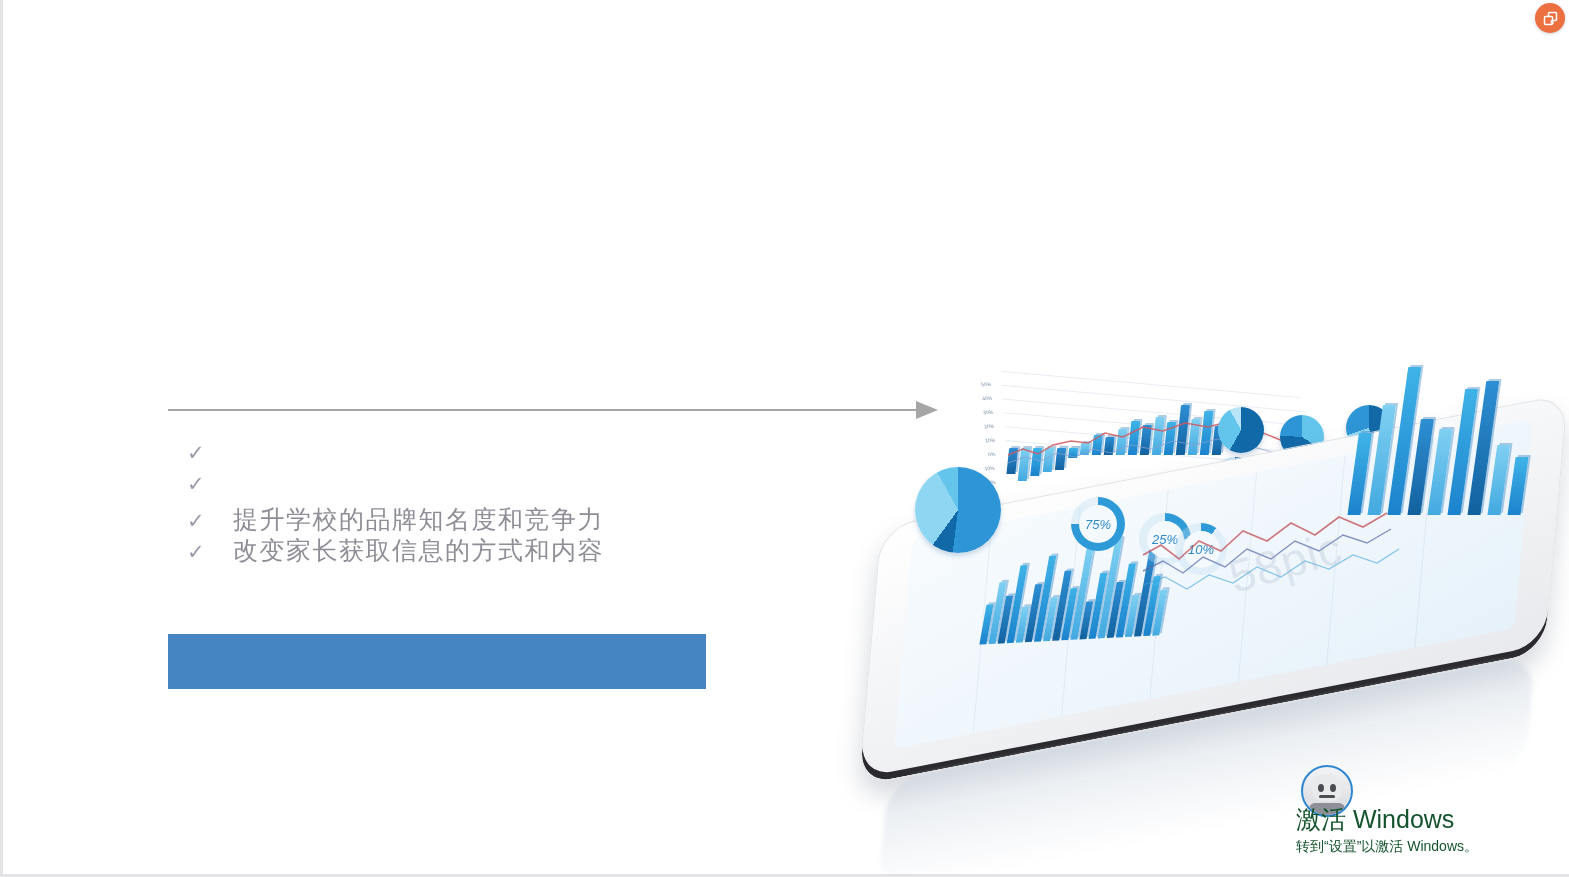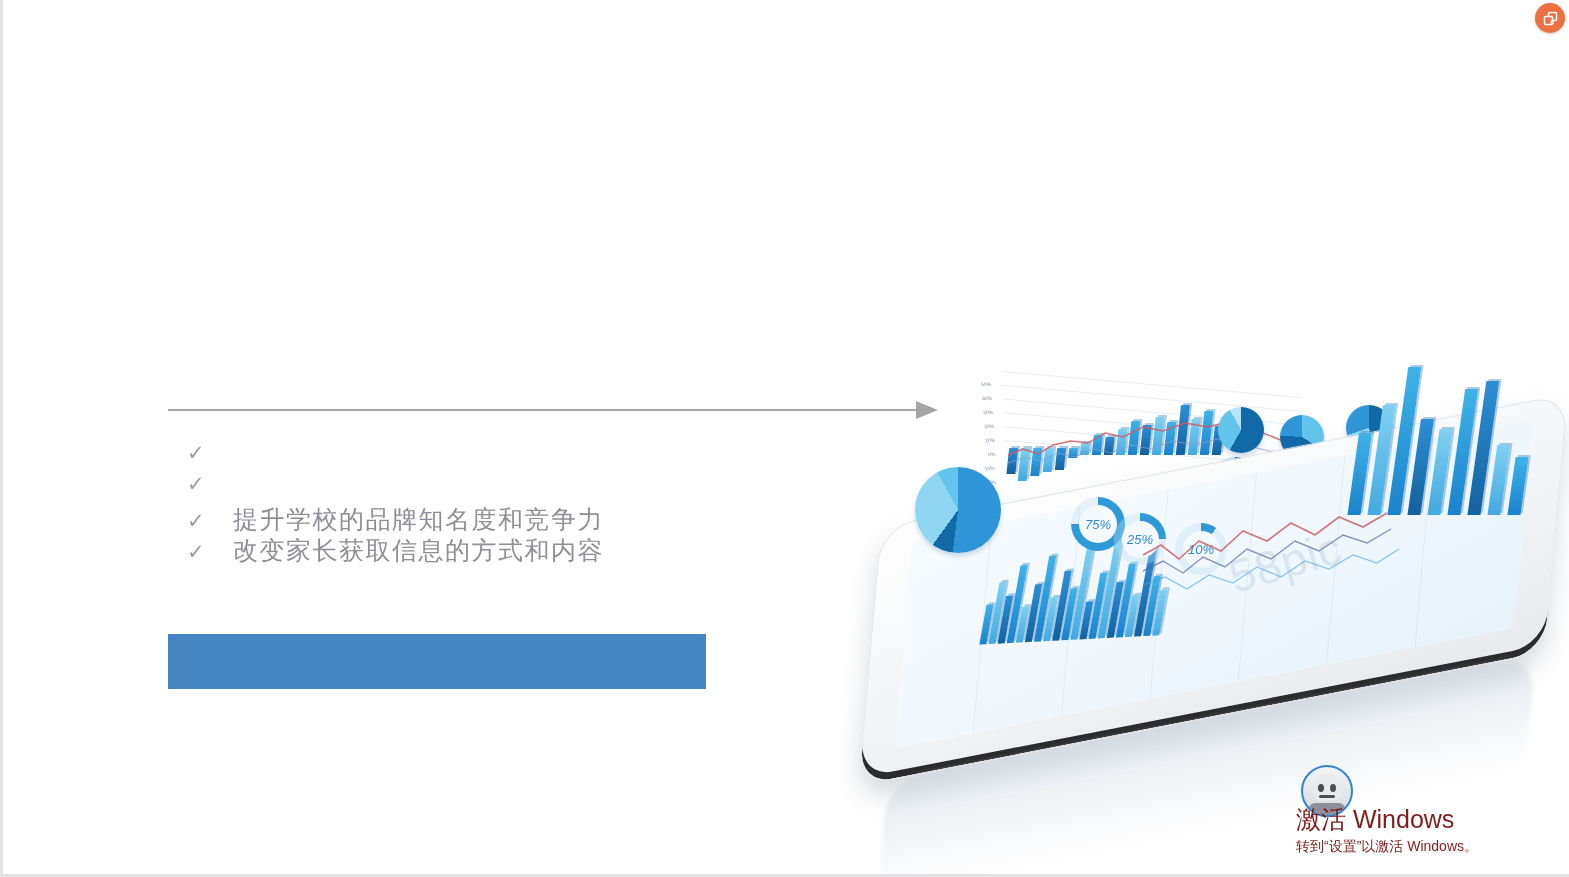--- a/index.html
+++ b/index.html
@@ -151,21 +151,21 @@
     background:#e9eaec;
   }
   .avatar .eye{position:absolute;top:17px;width:6px;height:8px;border-radius:50%;background:#4a4d52;}
   .avatar .eye.l{left:15px;} .avatar .eye.r{left:27px;}
   .avatar .mouth{position:absolute;left:16px;top:28px;width:16px;height:3px;background:#4a4d52;border-radius:2px;}
   .avatar .body{position:absolute;left:6px;top:36px;width:36px;height:14px;border-radius:6px;background:#8d9197;}
 
   
   .winmark{
     position:absolute;left:1293px;top:805px;width:270px;
-    color:#7f1d1d;user-select:none;
+    color:#14532d;user-select:none;
   }
   .winmark .w1{
     font-size:25px;line-height:1.15;font-family:"Liberation Sans",sans-serif;
   }
   .winmark .w2{
     font-size:14px;margin-top:4px;font-family:"Liberation Sans",sans-serif;
   }
 
   
   .rec-badge{
@@ -315,21 +315,21 @@
 
     <div class="pie" style="left:72px;top:122px;width:86px;height:86px;
                 background:conic-gradient(#2E96D6 0 52%, #1269A8 52% 60%, #8FD6F2 60% 92%, #63C4EC 92% 100%);"></div>
 
     <div class="gauge" style="left:228px;top:152px;width:54px;height:54px;
                 background:conic-gradient(#2E9BD8 0 75%, rgba(190,220,240,.35) 75% 100%);">
       <div style="width:38px;height:38px;border-radius:50%;background:#f3f9fd;display:flex;align-items:center;justify-content:center;">
         <span>75%</span>
       </div>
     </div>
-    <div class="gauge" style="left:271px;top:168px;width:52px;height:52px;
+    <div class="gauge" style="left:296px;top:168px;width:52px;height:52px;
                 background:conic-gradient(#2E9BD8 0 25%, rgba(190,220,240,.35) 25% 100%);">
       <div style="width:37px;height:37px;border-radius:50%;background:#f3f9fd;display:flex;align-items:center;justify-content:center;">
         <span>25%</span>
       </div>
     </div>
     <div class="gauge" style="left:332px;top:178px;width:52px;height:52px;
                 background:conic-gradient(#2E9BD8 0 10%, rgba(190,220,240,.35) 10% 100%);">
       <div style="width:37px;height:37px;border-radius:50%;background:#f3f9fd;display:flex;align-items:center;justify-content:center;">
         <span>10%</span>
       </div>

